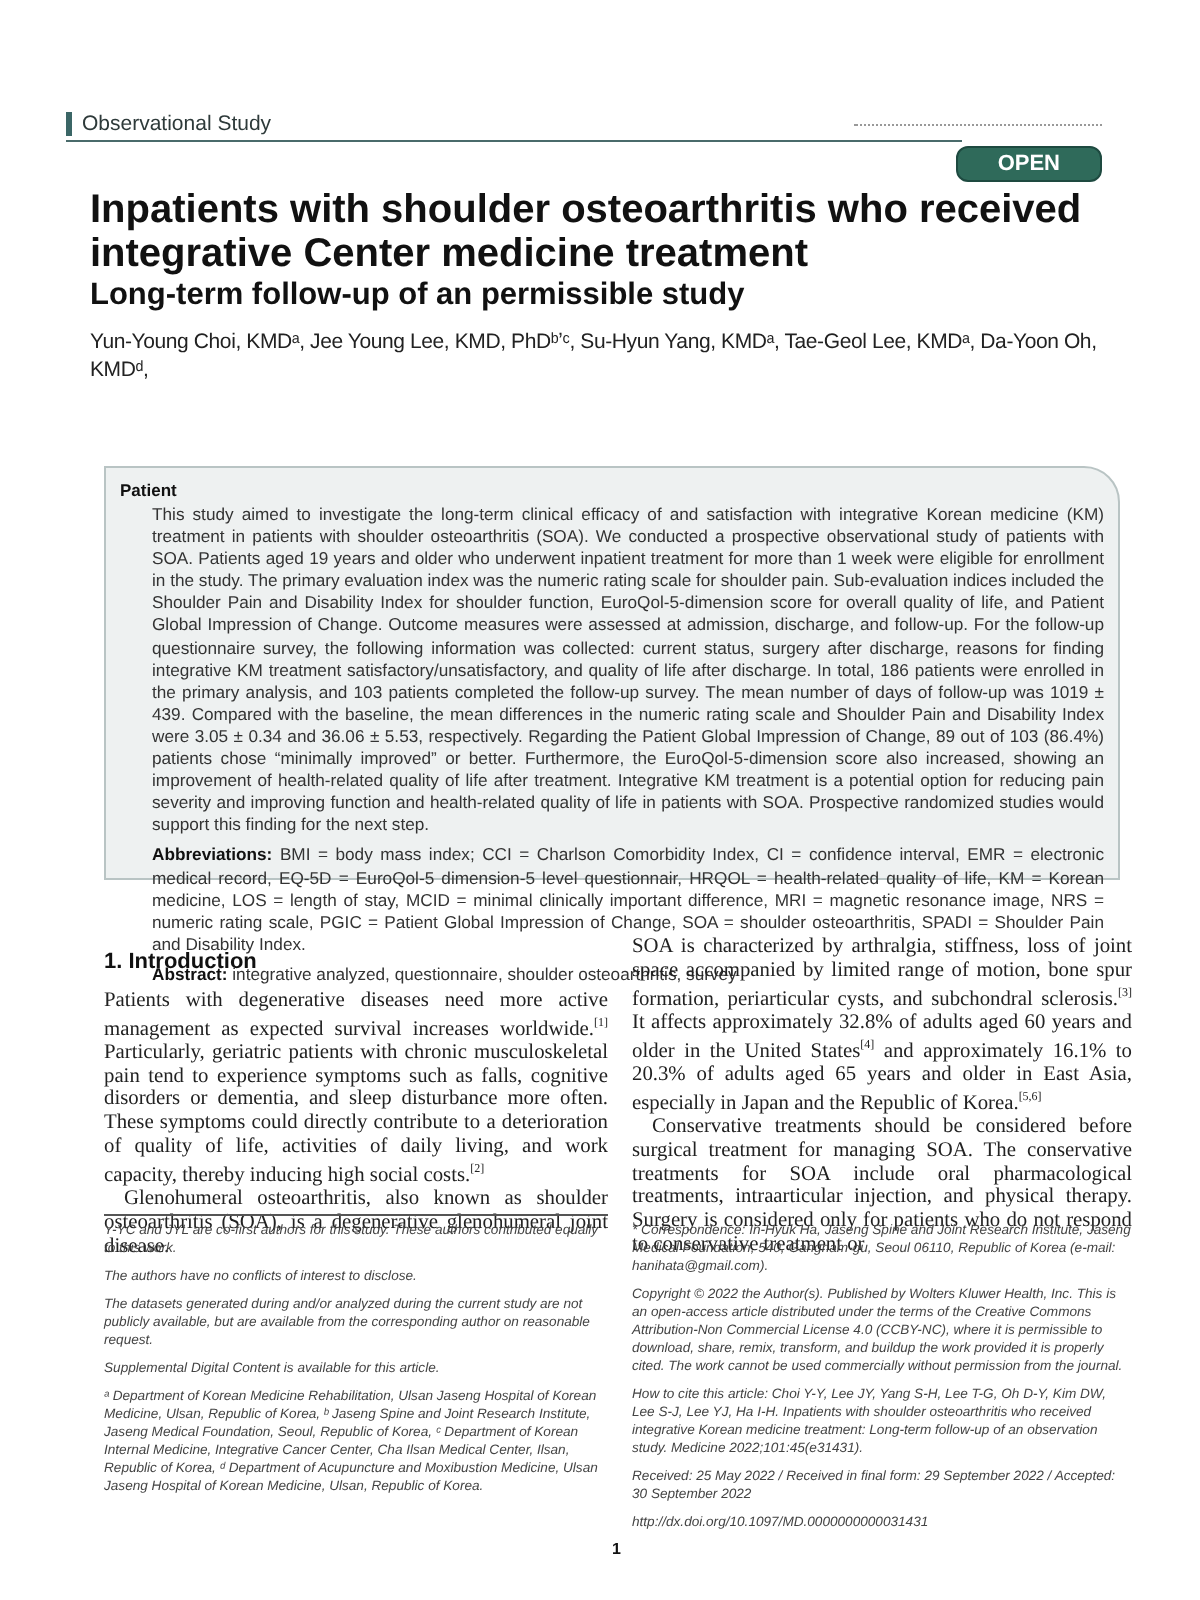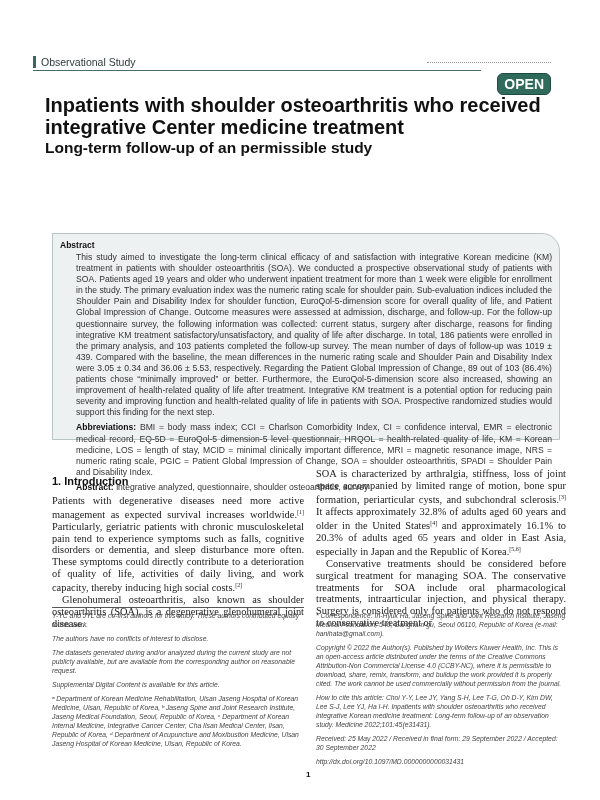--- a/index.html
+++ b/index.html
@@ -2,21 +2,21 @@
 <html><head>
 <meta charset="utf-8">
 <style>
   html, body { margin: 0; padding: 0; background: #ffffff; }
   body { width: 600px; height: 800px; position: relative; overflow: hidden; font-family: "Liberation Sans", sans-serif; color: #111; }
   .header { position: absolute; left: 33px; top: 0; width: 520px; height: 100px; }
   .section-tag { position: absolute; left: 0; top: 56px; font-size: 10.5px; color: #2e3a3a; padding-left: 5px; border-left: 3px solid #3b6666; line-height: 12px; }
   .header-rule { position: absolute; left: 0; top: 70px; width: 448px; height: 1px; background: #4a6b6b; }
   .logo { position: absolute; right: 0; top: 22px; font-size: 37px; color: #e2231a; letter-spacing: -1px; line-height: 40px; }
   .logo-dots { position: absolute; right: 2px; top: 62px; width: 124px; border-top: 1px dotted #999; }
-  .open-badge { position: absolute; right: 2px; top: 73px; background: #2f6a5a; color: #fff; font-size: 14px; font-weight: bold; border-radius: 6px; padding: 2px 6px; border: 1px solid #1e4a40; }
+  .open-badge { position: absolute; right: 2px; top: 73px; background: #2f6a5a; color: #fff; font-size: 11px; font-weight: bold; border-radius: 6px; padding: 2px 20px; border: 1px solid #1e4a40; }
   .title { position: absolute; left: 45px; top: 94px; width: 520px; font-size: 20px; font-weight: bold; line-height: 22px; color: #111; }
   .subtitle { position: absolute; left: 45px; top: 139px; font-size: 15.5px; font-weight: bold; color: #111; }
   .authors { position: absolute; left: 45px; top: 164px; width: 520px; font-size: 10.5px; line-height: 14px; color: #222; letter-spacing: -0.2px; }
   .orcid { display: inline-block; width: 8px; height: 8px; border-radius: 50%; background: #a6ce39; vertical-align: middle; }
   .abstract-box { position: absolute; left: 52px; top: 233px; width: 508px; height: 207px; background: #eef1f1; border: 1px solid #b9c4c4; border-top-right-radius: 18px; padding: 6px 7px; box-sizing: border-box; }
   .abs-head { font-size: 8.5px; font-weight: bold; margin-bottom: 2px; }
   .abs-text { font-size: 8.6px; line-height: 11.1px; text-align: justify; color: #333; }
   .abs-text b { color: #111; }
   .abs-p { margin: 0 0 4px 16px; }
   .col { position: absolute; font-family: "Liberation Serif", serif; font-size: 10.4px; line-height: 11.8px; text-align: justify; color: #222; }
@@ -39,24 +39,25 @@
   <div class="section-tag">Observational Study</div>
   <div class="header-rule"></div>
   <div class="logo-dots"></div>
   <div class="open-badge">OPEN</div>
 </div>
 
 <div class="title">Inpatients with shoulder osteoarthritis who received integrative Center medicine treatment</div>
 <div class="subtitle">Long-term follow-up of an permissible study</div>
 
 <div class="authors">
+  <div>Yun-Young Choi, KMDᵃ, Jee Young Lee, KMD, PhDᵇʼᶜ, Su-Hyun Yang, KMDᵃ, Tae-Geol Lee, KMDᵃ, Da-Yoon Oh, KMDᵈ,</div>
 </div>
 
 <div class="abstract-box">
-  <div class="abs-head">Abstract</div>
+  <div class="abs-head">Patient</div>
   <div class="abs-text">
     <p class="abs-p">This study aimed to investigate the long-term clinical efficacy of and satisfaction with integrative Korean medicine (KM) treatment in patients with shoulder osteoarthritis (SOA). We conducted a prospective observational study of patients with SOA. Patients aged 19 years and older who underwent inpatient treatment for more than 1 week were eligible for enrollment in the study. The primary evaluation index was the numeric rating scale for shoulder pain. Sub-evaluation indices included the Shoulder Pain and Disability Index for shoulder function, EuroQol-5-dimension score for overall quality of life, and Patient Global Impression of Change. Outcome measures were assessed at admission, discharge, and follow-up. For the follow-up questionnaire survey, the following information was collected: current status, surgery after discharge, reasons for finding integrative KM treatment satisfactory/unsatisfactory, and quality of life after discharge. In total, 186 patients were enrolled in the primary analysis, and 103 patients completed the follow-up survey. The mean number of days of follow-up was 1019 ± 439. Compared with the baseline, the mean differences in the numeric rating scale and Shoulder Pain and Disability Index were 3.05 ± 0.34 and 36.06 ± 5.53, respectively. Regarding the Patient Global Impression of Change, 89 out of 103 (86.4%) patients chose “minimally improved” or better. Furthermore, the EuroQol-5-dimension score also increased, showing an improvement of health-related quality of life after treatment. Integrative KM treatment is a potential option for reducing pain severity and improving function and health-related quality of life in patients with SOA. Prospective randomized studies would support this finding for the next step.</p>
     <p class="abs-p"><b>Abbreviations:</b> <span>BMI = body mass index; CCI = Charlson Comorbidity Index, CI = confidence interval, EMR = electronic medical record, EQ-5D = EuroQol-5 dimension-5 level questionnair, HRQOL = health-related quality of life, KM = Korean medicine, LOS = length of stay, MCID = minimal clinically important difference, MRI = magnetic resonance image, NRS = numeric rating scale, PGIC = Patient Global Impression of Change, SOA = shoulder osteoarthritis, SPADI = Shoulder Pain and Disability Index.</span></p>
     <p class="abs-p"><b>Abstract:</b> <span>integrative analyzed, questionnaire, shoulder osteoarthritis, survey</span></p>
   </div>
 </div>
 
 <div class="col col-left">
   <div class="h1">1. Introduction</div>
   <p><span>Patients with degenerative diseases need more active management as expected survival increases worldwide.</span><sup class="ref">[1]</sup><span> Particularly, geriatric patients with chronic musculoskeletal pain tend to experience symptoms such as falls, cognitive disorders or dementia, and sleep disturbance more often. These symptoms could directly contribute to a deterioration of quality of life, activities of daily living, and work capacity, thereby inducing high social costs.</span><sup class="ref">[2]</sup></p>

